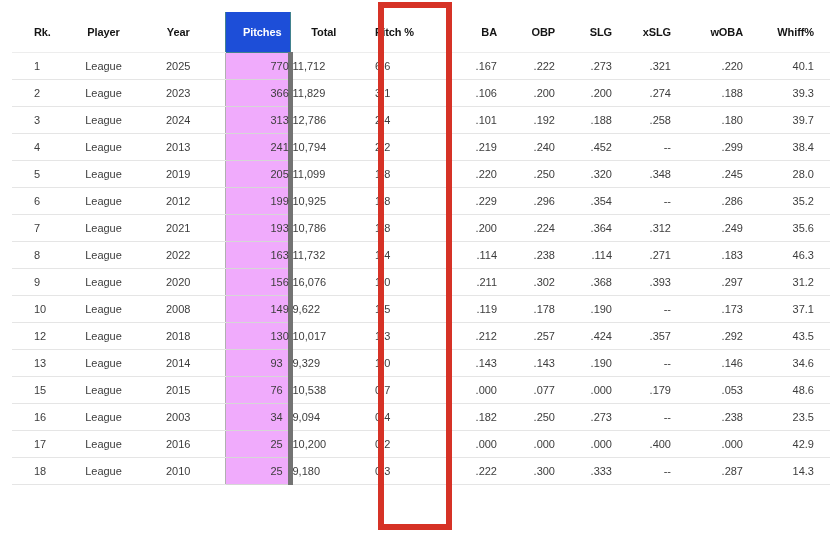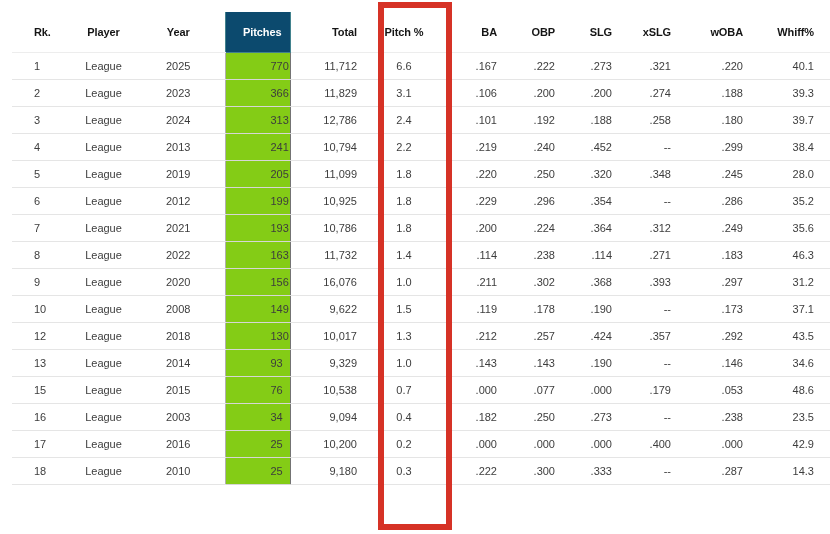--- a/index.html
+++ b/index.html
@@ -48,37 +48,37 @@
     vertical-align:middle;
     border-bottom:1px solid #e5e5e5;
     white-space:nowrap;
     padding:0;
   }
   
   .c-rk{text-align:left;padding-left:22px;}
   .c-player{text-align:center;padding-right:12px;}
   .c-year{text-align:center;padding-right:20px;}
   .c-pitches{text-align:right;padding-right:8px;}
-  .c-total{text-align:right;padding-right:18px;}
-  .c-pitchpct{text-align:center;padding-right:31px;}
+  .c-total{padding-right:18px;}
+  .c-pitchpct{text-align:left;padding-right:31px;}
   .c-num{text-align:right;padding-right:10px;}
   .c-whiff{text-align:right;padding-right:28px;}
 
   
   th.h-pitches{
-    background:#0c4a6e;
+    background:#1d4ed8;
     color:#ffffff;
     border-left:1px solid #42828e;
     border-right:1px solid #42828e;
     border-bottom:1px solid #42828e;
   }
   td.c-pitches{
-    background:#84cc16;
+    background:#f0abfc;
     border-left:1px solid #b0b0b0;
-    border-right:1px solid #737373;
+    border-right:5px solid #737373;
     border-bottom:1px solid #d6d6d6;
     padding-left:45px;
   }
 
   
   .highlight-box{
     position:absolute;
     left:378px;
     top:2px;
     width:74px;

